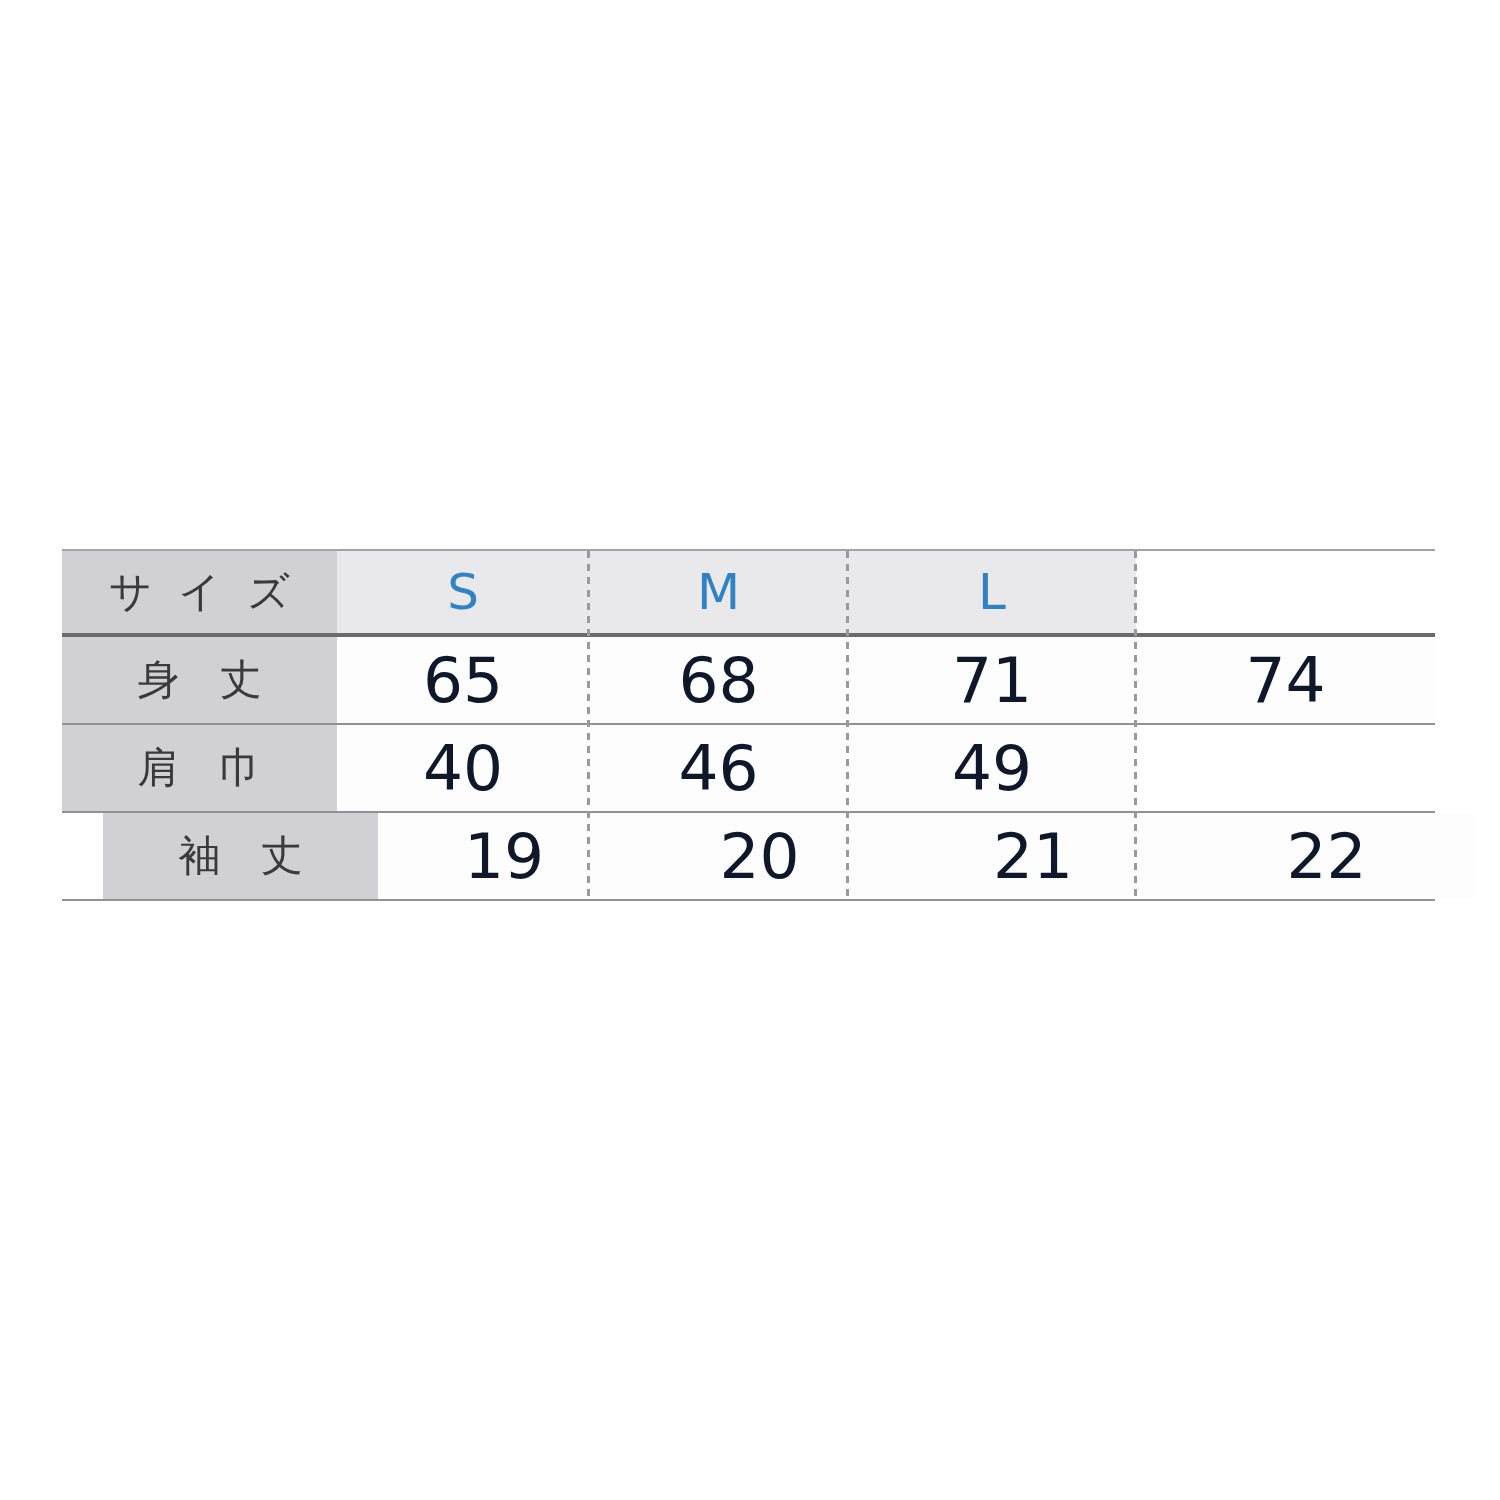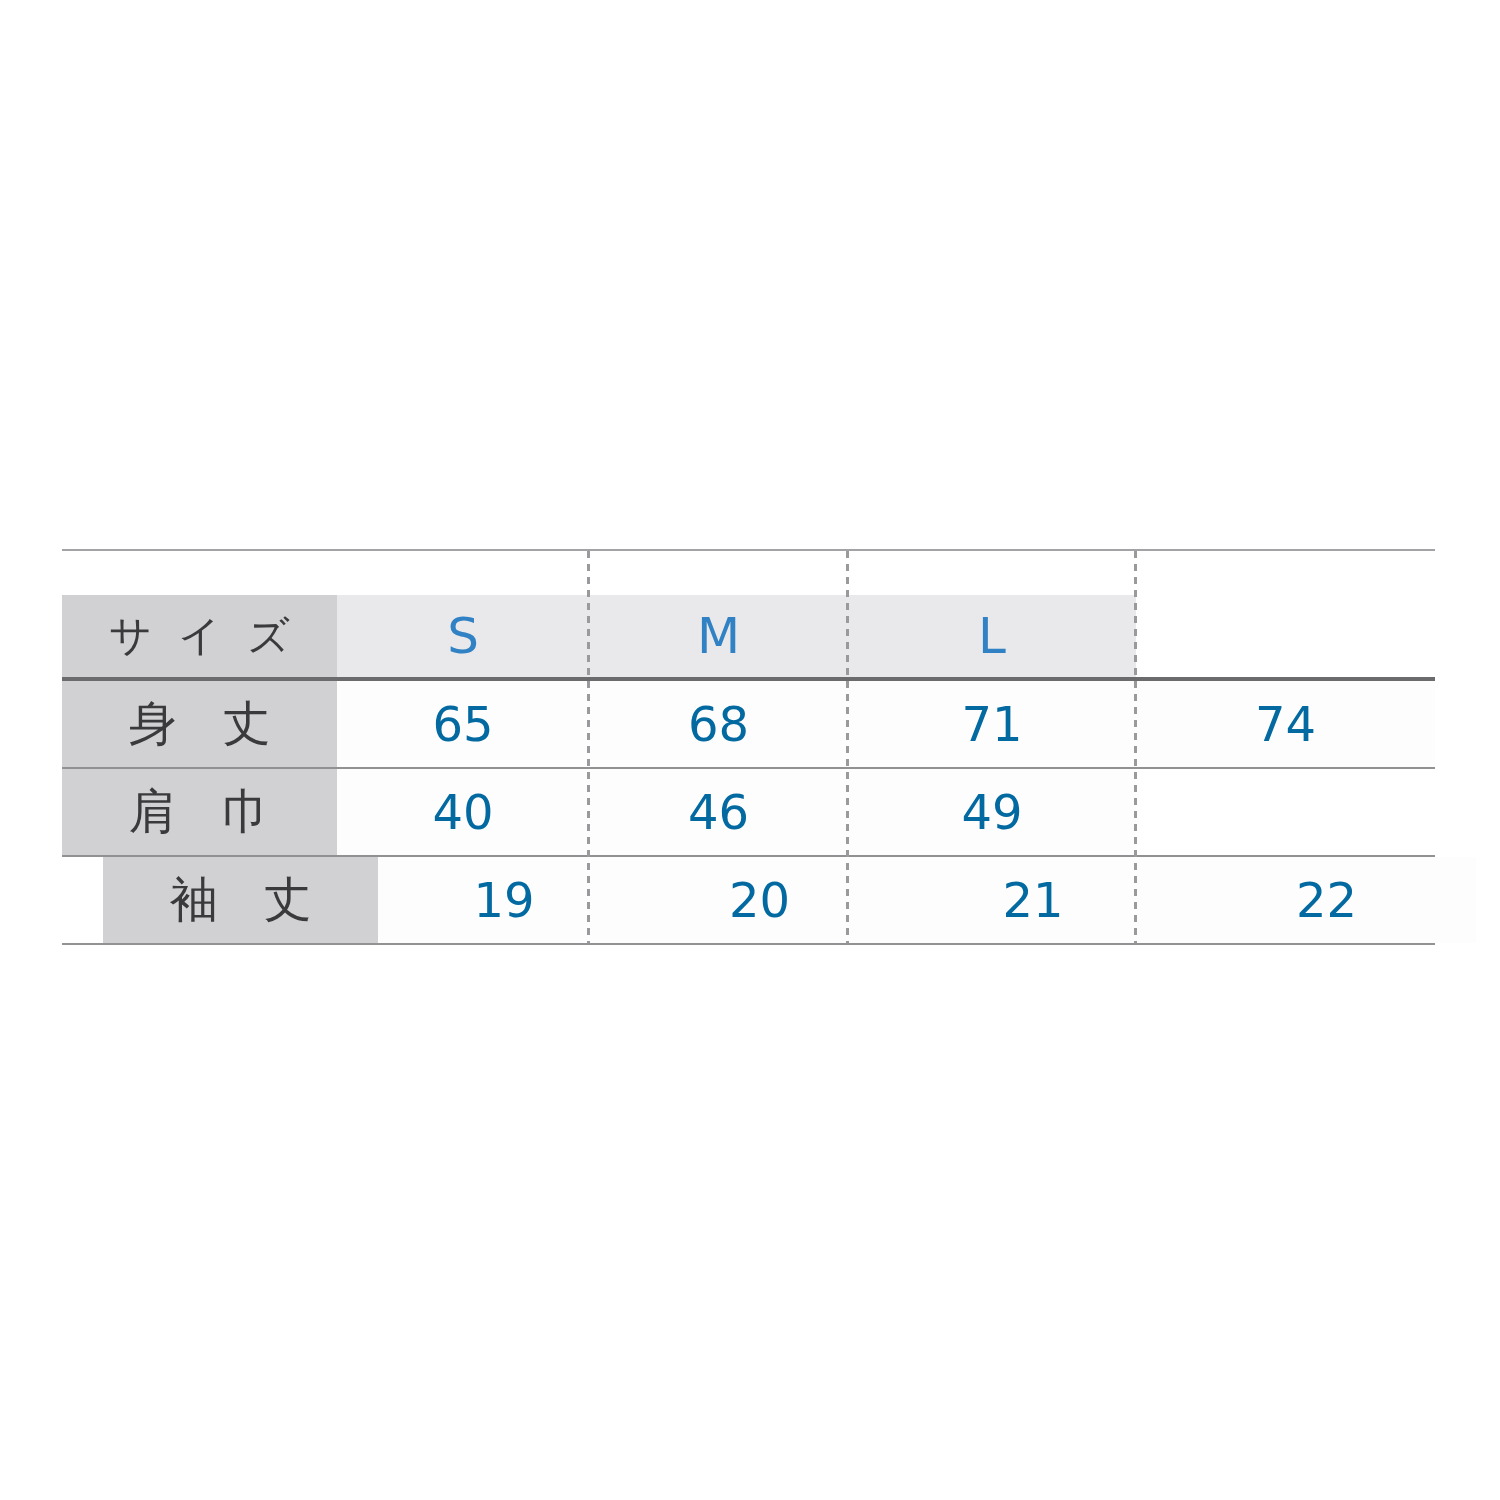--- a/index.html
+++ b/index.html
@@ -25,21 +25,20 @@
     box-sizing: border-box;
   }
   .trow {
     display: grid;
     grid-template-columns: 275px 252px 259px 288px 299px;
     width: 1373px;
   }
   .trow.header {
     height: 82px;
     border-bottom: 4px solid #6b6b6d;
-    margin-top: 44px;
   }
   .trow.body {
     height: 86px;
     border-bottom: 2px solid #919193;
   }
   .trow.body.last {
     border-bottom: none;
     margin-left: 41px;
   }
   .cell {
@@ -62,27 +61,27 @@
     font-size: 42px;
     letter-spacing: 0.62em;
     padding-left: 0.62em;
     color: #3a3a3c;
   }
   .size-letter {
     font-size: 50px;
     color: #3182c4;
   }
   .row-label {
-    font-size: 48px;
+    font-size: 42px;
     letter-spacing: 0.95em;
     padding-left: 0.95em;
   }
   .num {
-    font-size: 48px;
-    color: #0369a1;
+    font-size: 63px;
+    color: #0f172a;
   }
   .dash-line {
     position: absolute;
     top: 0;
     bottom: 0;
     width: 3px;
     background: repeating-linear-gradient(
       to bottom,
       #9a9a9c 0px,
       #9a9a9c 7px,

